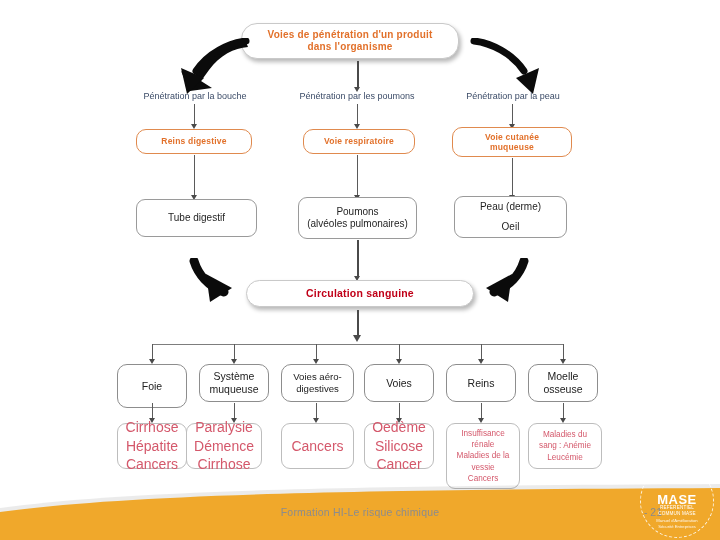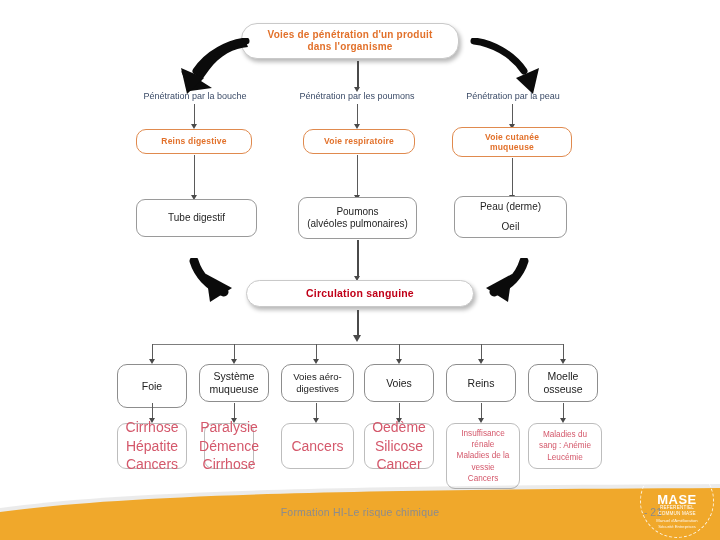--- a/index.html
+++ b/index.html
@@ -357,21 +357,21 @@
 
   <div class="vline" style="left:563px; top:403px; height:17px;"></div>
   <div class="arrowhead" style="left:559.5px; top:418px;"></div>
 
   <div class="node disease" style="left:117px; top:423px; width:70px; height:46px;">
     <span class="ln">Cirrhose</span>
     <span class="ln">Hépatite</span>
     <span class="ln">Cancers</span>
   </div>
 
-  <div class="node disease" style="left:204px; top:423px; width:50px; height:46px;">
+  <div class="node disease" style="left:186px; top:423px; width:76px; height:46px;">
     <span class="ln">Paralysie</span>
     <span class="ln">Démence</span>
     <span class="ln">Cirrhose</span>
   </div>
 
   <div class="node disease" style="left:281px; top:423px; width:73px; height:46px;">
     <span class="ln">Cancers</span>
   </div>
 
   <div class="node disease" style="left:364px; top:423px; width:70px; height:46px;">

